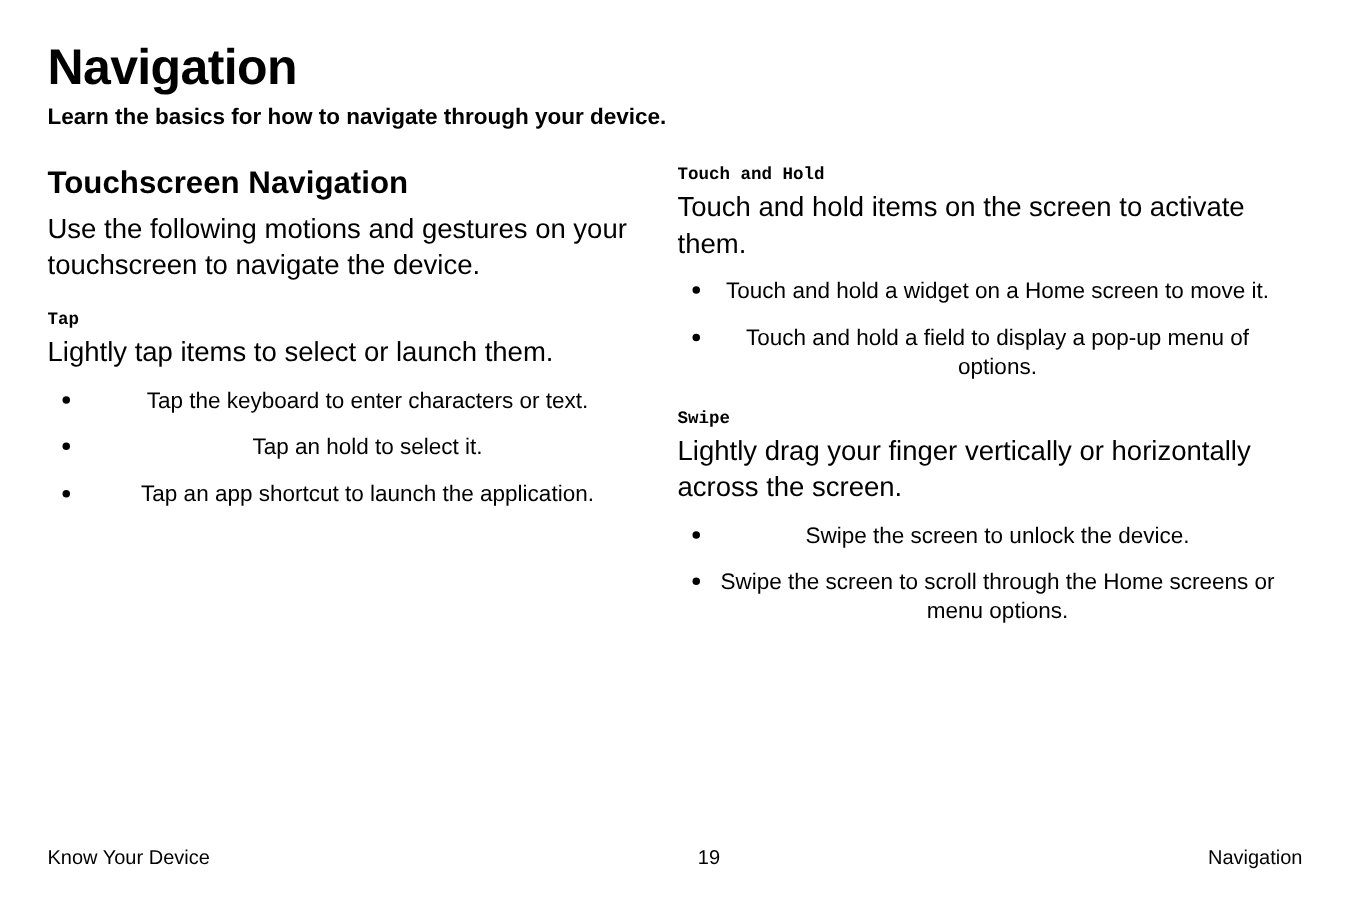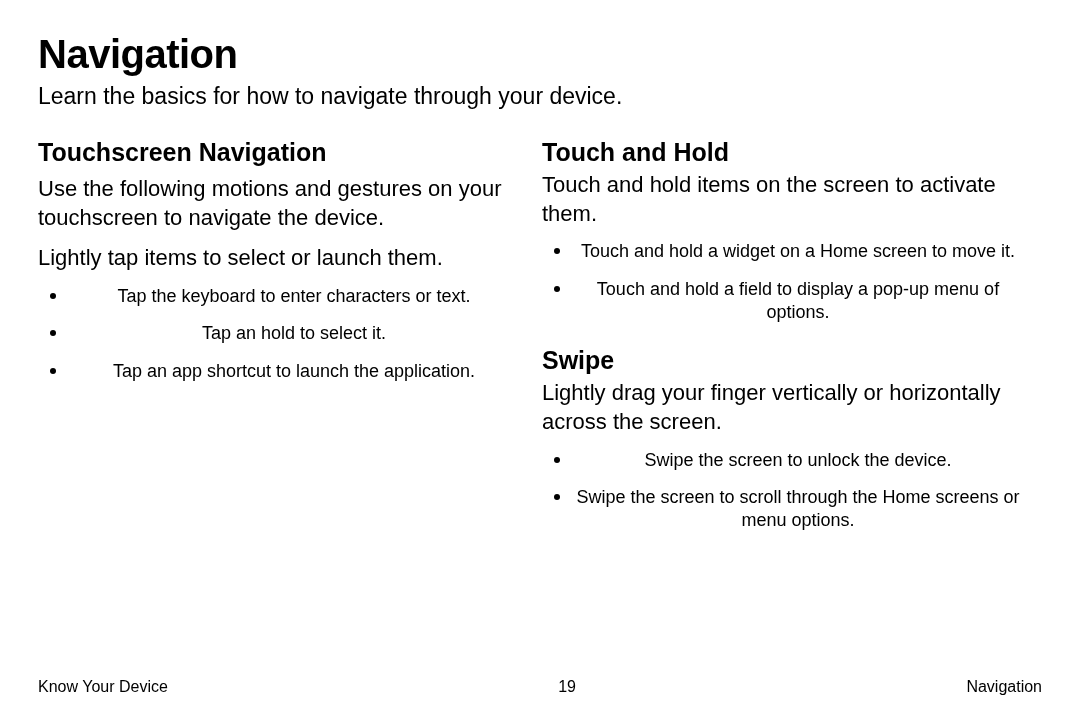--- a/index.html
+++ b/index.html
@@ -13,42 +13,43 @@
       position: relative;
       overflow: hidden;
     }
     .title {
       font-size: 40px;
       font-weight: 900;
       letter-spacing: -0.5px;
       margin-bottom: 6px;
     }
     .subtitle {
-      font-size: 23px;
-      font-weight: 400;
+      font-size: 18px;
+      font-weight: 700;
       margin-bottom: 28px;
     }
     .columns {
       display: flex;
       gap: 24px;
     }
     .col {
       flex: 1;
       max-width: 480px;
     }
     .h2 {
       font-size: 25px;
       font-weight: 700;
       margin-bottom: 8px;
     }
     .h3 {
-      font-size: 25px;
+      font-size: 14px;
       font-weight: 700;
       margin-top: 22px;
       margin-bottom: 4px;
+      font-family: Liberation Mono, monospace;
     }
     .para {
       font-size: 22px;
       line-height: 1.3;
       margin-bottom: 12px;
     }
     ul {
       list-style: none;
       padding-left: 18px;
     }
@@ -85,20 +86,21 @@
 <body>
 
 <h1 class="title">Navigation</h1>
 <p class="subtitle">Learn the basics for how to navigate through your device.</p>
 
 <div class="columns">
   <div class="col">
     <h2 class="h2">Touchscreen Navigation</h2>
     <p class="para">Use the following motions and gestures on your touchscreen to navigate the device.</p>
 
+    <h3 class="h3">Tap</h3>
     <p class="para">Lightly tap items to select or launch them.</p>
     <ul>
       <li>Tap the keyboard to enter characters or text.</li>
       <li>Tap an hold to select it.</li>
       <li>Tap an app shortcut to launch the application.</li>
     </ul>
   </div>
 
   <div class="col">
     <h3 class="h3" style="margin-top:0;">Touch and Hold</h3>

